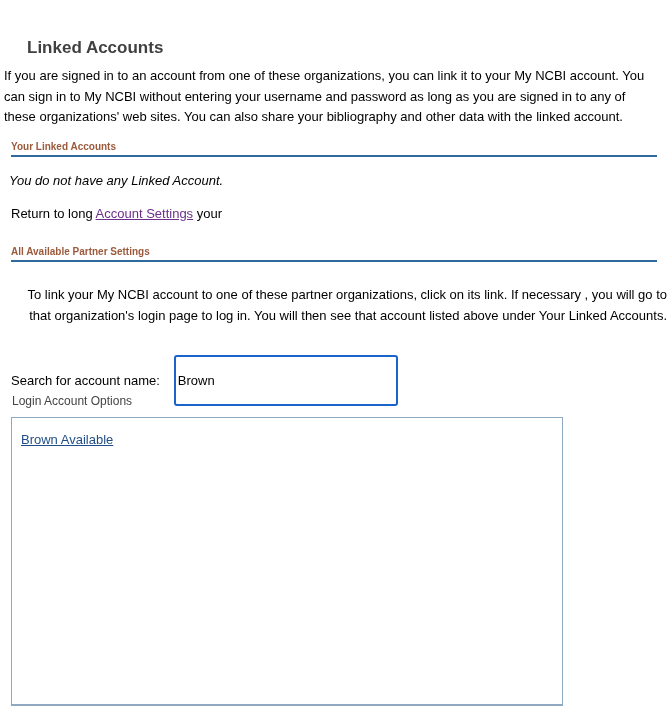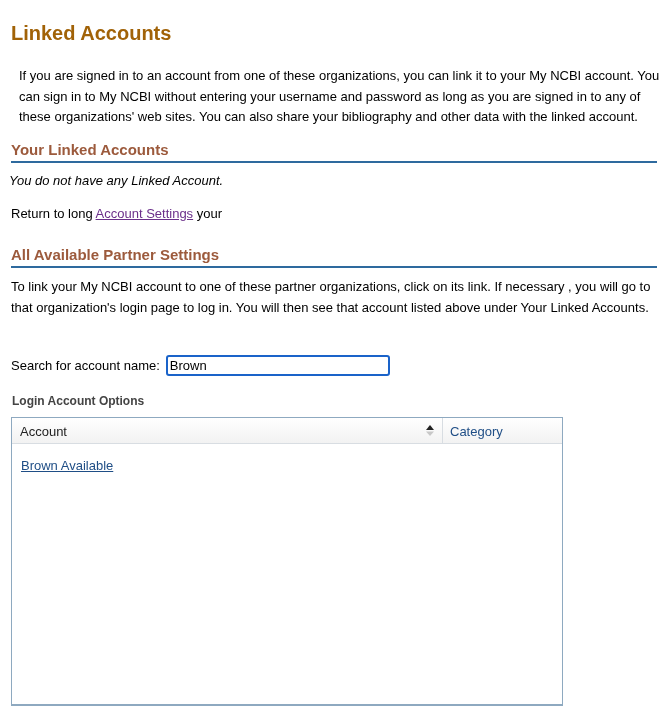--- a/index.html
+++ b/index.html
@@ -2,52 +2,52 @@
 <html><head>
 <meta charset="utf-8">
 <style>
   html, body { margin: 0; padding: 0; background: #ffffff; }
   body {
     width: 671px; height: 714px; overflow: hidden; position: relative;
     font-family: "Liberation Sans", sans-serif; font-size: 13px; color: #000;
   }
   .page-title {
     position: absolute; left: 11px; top: 22px;
-    font-size: 20px; font-weight: bold; color: #a16207; margin: 0;
+    font-size: 17px; font-weight: bold; color: #404040; margin: 16px;
   }
   .intro {
-    position: absolute; left: 19px; top: 66px; width: 648px;
+    position: absolute; left: 4px; top: 66px; width: 648px;
     line-height: 20.5px; margin: 0;
   }
   .section-heading {
     position: absolute; left: 11px; width: 646px;
-    font-size: 15px; font-weight: bold; color: #9c5a3c; margin: 0;
+    font-size: 10px; font-weight: bold; color: #9c5a3c; margin: 0;
     padding-bottom: 3px; border-bottom: 2px solid #2e6a9e;
   }
   #sec1 { top: 141px; }
   #sec2 { top: 246px; }
   .no-linked {
     position: absolute; left: 9px; top: 173px; font-style: italic; margin: 0;
   }
   .return-line { position: absolute; left: 11px; top: 206px; margin: 0; }
   a.purple-link { color: #6b2f8a; }
   .partner-desc {
     position: absolute; left: 11px; top: 277px; width: 648px;
-    line-height: 20.5px; margin: 0;
+    line-height: 20.5px; margin: 8px; text-align: right;
   }
   .search-row { position: absolute; left: 11px; top: 355px; display: flex; align-items: center; }
-  .search-label { margin-right: 6px; }
+  .search-label { margin-right: 14px; }
   .search-input {
     width: 216px; height: 17px; border: 2px solid #1a63c9; border-radius: 3px;
     font-family: "Liberation Sans", sans-serif; font-size: 13px;
-    padding: 0 2px; outline: none; color: #000;
+    padding: 15px 2px; outline: none; color: #000;
   }
   .options-title {
     position: absolute; left: 12px; top: 394px;
-    font-size: 12px; font-weight: bold; color: #444; margin: 0;
+    font-size: 12px; font-weight: normal; color: #444; margin: 0;
   }
   .table-box {
     position: absolute; left: 11px; top: 417px; width: 550px; height: 286px;
     border: 1px solid #8ea9c0; border-bottom: 2px solid #8ea9c0; background: #fff;
   }
   .thead {
     display: flex; height: 25px; border-bottom: 1px solid #d8dde2;
     background: linear-gradient(#ffffff, #f2f2f2);
   }
   .th-account {
@@ -83,28 +83,18 @@
 <p class="partner-desc">To link your My NCBI account to one of these partner organizations, click on its link. If necessary , you will go to that organization's login page to log in. You will then see that account listed above under Your Linked Accounts.</p>
 
 <div class="search-row">
   <label class="search-label">Search for account name:</label>
   <input class="search-input" type="text" value="Brown" style="">
 </div>
 
 <h3 class="options-title">Login Account Options</h3>
 
 <div class="table-box">
-  <div class="thead">
-    <div class="th-account">
-      <span>Account</span>
-      <svg class="sort-icon" viewBox="0 0 8 11">
-        <polygon points="4,0 8,5 0,5" fill="#222"></polygon>
-        <polygon points="0,6.5 8,6.5 4,11" fill="#c8c8c8"></polygon>
-      </svg>
-    </div>
-    <div class="th-category">Category</div>
-  </div>
   <div class="trow">
     <div class="td-account">
       <a href="#">Brown Available</a>
     </div>
   </div>
 </div>
 
 </body></html>

